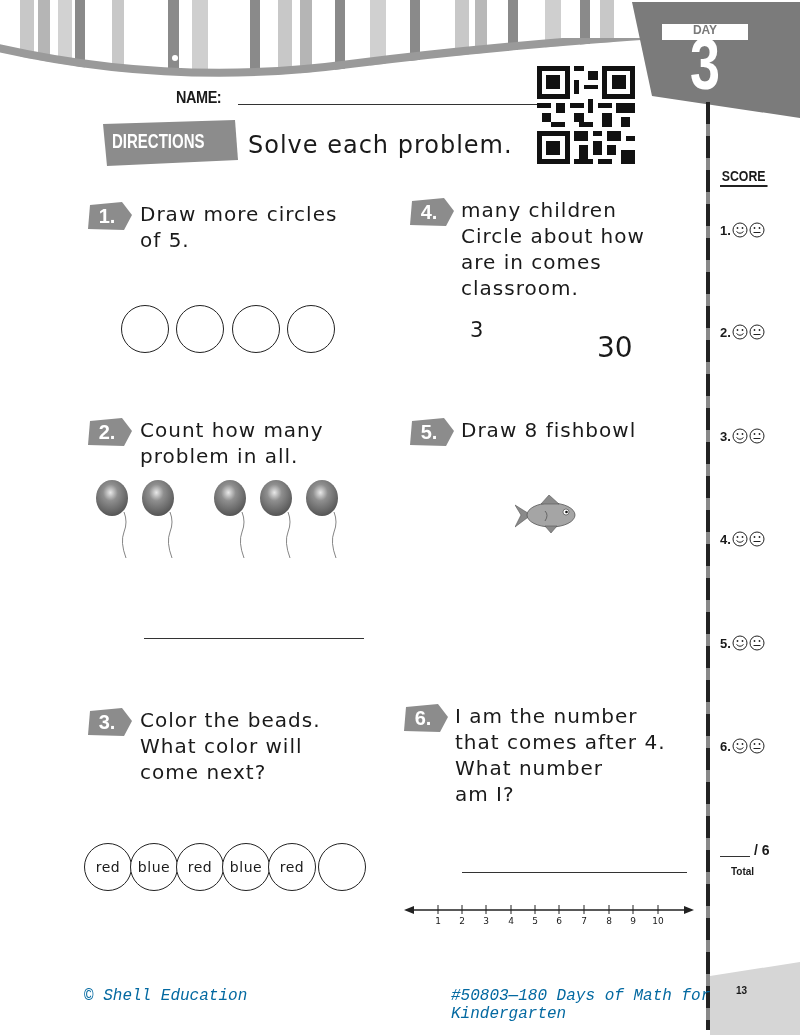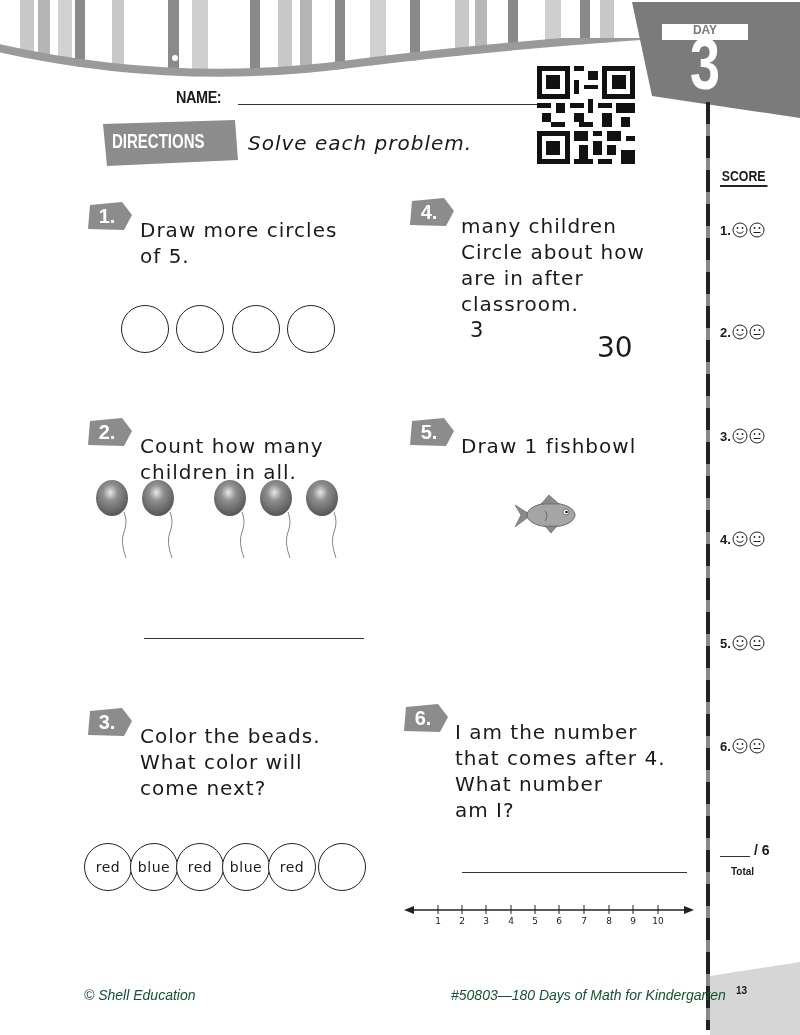--- a/index.html
+++ b/index.html
@@ -21,41 +21,41 @@
              background:repeating-linear-gradient(to bottom,#222 0 22px,#888 22px 34px); }
   
   .name-label { left:176px; top:88px; font-family:"Liberation Sans", sans-serif; font-weight:bold; font-size:17px;
                 letter-spacing:-0.5px; transform:scaleX(0.85); transform-origin:left; }
   .name-line { left:238px; top:104px; width:300px; height:1px; background:#333; }
   .qr { left:537px; top:66px; width:98px; height:98px; }
   
   .dir-badge { left:103px; top:120px; width:135px; height:46px; }
   .dir-text { left:112px; top:130px; font-family:"Liberation Sans", sans-serif; font-weight:bold; color:#fff; font-size:20px;
               transform:scaleX(0.75); transform-origin:left; letter-spacing:0px; }
-  .dir-instr { left:248px; top:131px; font-size:20px; letter-spacing:1px;font-style:italic; }
+  .dir-instr { left:248px; top:131px; font-size:24px; letter-spacing:1px; }
   
   .qbadge { width:44px; height:30px; }
   .qnum { font-family:"Liberation Sans", sans-serif; font-weight:bold; font-size:20px; color:#fff; width:34px; text-align:center; }
-  .qtext { font-size:20px; line-height:26px; letter-spacing:1px;margin-top:16px; }
+  .qtext { font-size:20px; line-height:26px; letter-spacing:1px; }
   .circ { border:1.6px solid #222; border-radius:50%; box-sizing:border-box; }
   .bead { width:48px; height:48px; border:1.4px solid #222; border-radius:50%; box-sizing:border-box; background:#fff;
           display:flex; align-items:center; justify-content:center; font-size:14px; letter-spacing:0.5px; }
   .answer-line { height:1px; background:#333; }
   
   .score-title { left:720px; top:168px; font-family:"Liberation Sans", sans-serif; font-weight:bold; font-size:14px;
                  border-bottom:2px solid #222; padding:0 2px 1px 2px; transform:scaleX(0.88); transform-origin:left; }
   .score-row { left:720px; display:flex; align-items:center; gap:1px; }
   .score-num { font-family:"Liberation Sans", sans-serif; font-weight:bold; font-size:13px; }
   .face { width:16px; height:16px; }
   .total-line { left:720px; top:856px; width:30px; height:1px; background:#333; }
   .total-denom { left:754px; top:842px; font-family:"Liberation Sans", sans-serif; font-weight:bold; font-size:14px; }
   .total-label { left:731px; top:866px; font-family:"Liberation Sans", sans-serif; font-weight:bold; font-size:10px; }
   .page-corner { left:710px; top:962px; width:90px; height:73px; }
   .page-num { left:736px; top:985px; font-family:"Liberation Sans", sans-serif; font-weight:bold; font-size:10px; }
-  .footer { font-family:Liberation Sans, sans-serif; font-style:italic; font-size:14px; color:#14532d; }
+  .footer { font-family:Liberation Mono, monospace; font-style:italic; font-size:16px; color:#0369a1; }
   .numline-lbl { font-size:9px; width:16px; text-align:center; }
 </style>
 </head>
 <body>
 
 <div class="abs header-band">
   <div class="stripe" style="left:20px;width:14px;background:#c8c8c8;"></div>
   <div class="stripe" style="left:38px;width:12px;background:#b5b5b5;"></div>
   <div class="stripe" style="left:58px;width:14px;background:#d2d2d2;"></div>
   <div class="stripe" style="left:75px;width:10px;background:#8a8a8a;"></div>
@@ -160,35 +160,35 @@
 
 <div class="abs" style="left:410px;top:198px;">
   <svg class="qbadge" viewBox="0 0 44 30" style="position:absolute;left:0;top:0;">
     <polygon points="2,3 34,0 44,13 36,28 0,27" fill="#8c8c8c"></polygon>
   </svg>
   <div class="abs qnum" style="left:2px;top:3px;">4.</div>
 </div>
 <div class="abs qtext" style="left:461px;top:197px;">
   <div>many children</div>
   <div>Circle about how</div>
-  <div>are in after</div>
+  <div>are in comes</div>
   <div>classroom.</div>
 </div>
 <div class="abs" style="left:470px;top:318px;font-size:21px;">3</div>
 <div class="abs" style="left:597px;top:331px;font-size:28px;">30</div>
 
 <div class="abs" style="left:88px;top:418px;">
   <svg class="qbadge" viewBox="0 0 44 30" style="position:absolute;left:0;top:0;">
     <polygon points="2,3 34,0 44,13 36,28 0,27" fill="#8c8c8c"></polygon>
   </svg>
   <div class="abs qnum" style="left:2px;top:3px;">2.</div>
 </div>
 <div class="abs qtext" style="left:140px;top:417px;">
   <div>Count how many</div>
-  <div>children in all.</div>
+  <div>problem in all.</div>
 </div>
 <svg class="abs" style="left:90px;top:478px;" width="270" height="85" viewBox="0 0 270 85">
   <defs>
     <radialGradient id="bg" cx="0.45" cy="0.35" r="0.65">
       <stop offset="0" stop-color="#e8e8e8"></stop>
         <stop offset="0.35" stop-color="#8f8f8f"></stop>
         <stop offset="1" stop-color="#555"></stop>
     </radialGradient>
   </defs>
   <g>
@@ -214,21 +214,21 @@
 </svg>
 <div class="abs answer-line" style="left:144px;top:638px;width:220px;"></div>
 
 <div class="abs" style="left:410px;top:418px;">
   <svg class="qbadge" viewBox="0 0 44 30" style="position:absolute;left:0;top:0;">
     <polygon points="2,3 34,0 44,13 36,28 0,27" fill="#8c8c8c"></polygon>
   </svg>
   <div class="abs qnum" style="left:2px;top:3px;">5.</div>
 </div>
 <div class="abs qtext" style="left:461px;top:417px;">
-  <div>Draw 1 fishbowl</div>
+  <div>Draw 8 fishbowl</div>
 </div>
 <svg class="abs" style="left:515px;top:495px;" width="66" height="40" viewBox="0 0 66 40">
   <polygon points="0,10 16,20 0,32 6,20" fill="#8a8a8a" stroke="#555" stroke-width="0.6"></polygon>
   <ellipse cx="36" cy="20" rx="24" ry="12" fill="#a5a5a5" stroke="#555" stroke-width="0.8"></ellipse>
   <polygon points="26,9 34,0 44,9" fill="#8a8a8a" stroke="#555" stroke-width="0.6"></polygon>
   <polygon points="30,31 36,38 42,31" fill="#8a8a8a" stroke="#555" stroke-width="0.6"></polygon>
   <path d="M30,16 q4,4 0,10" fill="none" stroke="#555" stroke-width="0.8"></path>
   <circle cx="51" cy="17" r="3" fill="#fff" stroke="#333" stroke-width="0.6"></circle>
     <circle cx="51.5" cy="17" r="1.3" fill="#111"></circle>
 </svg>

